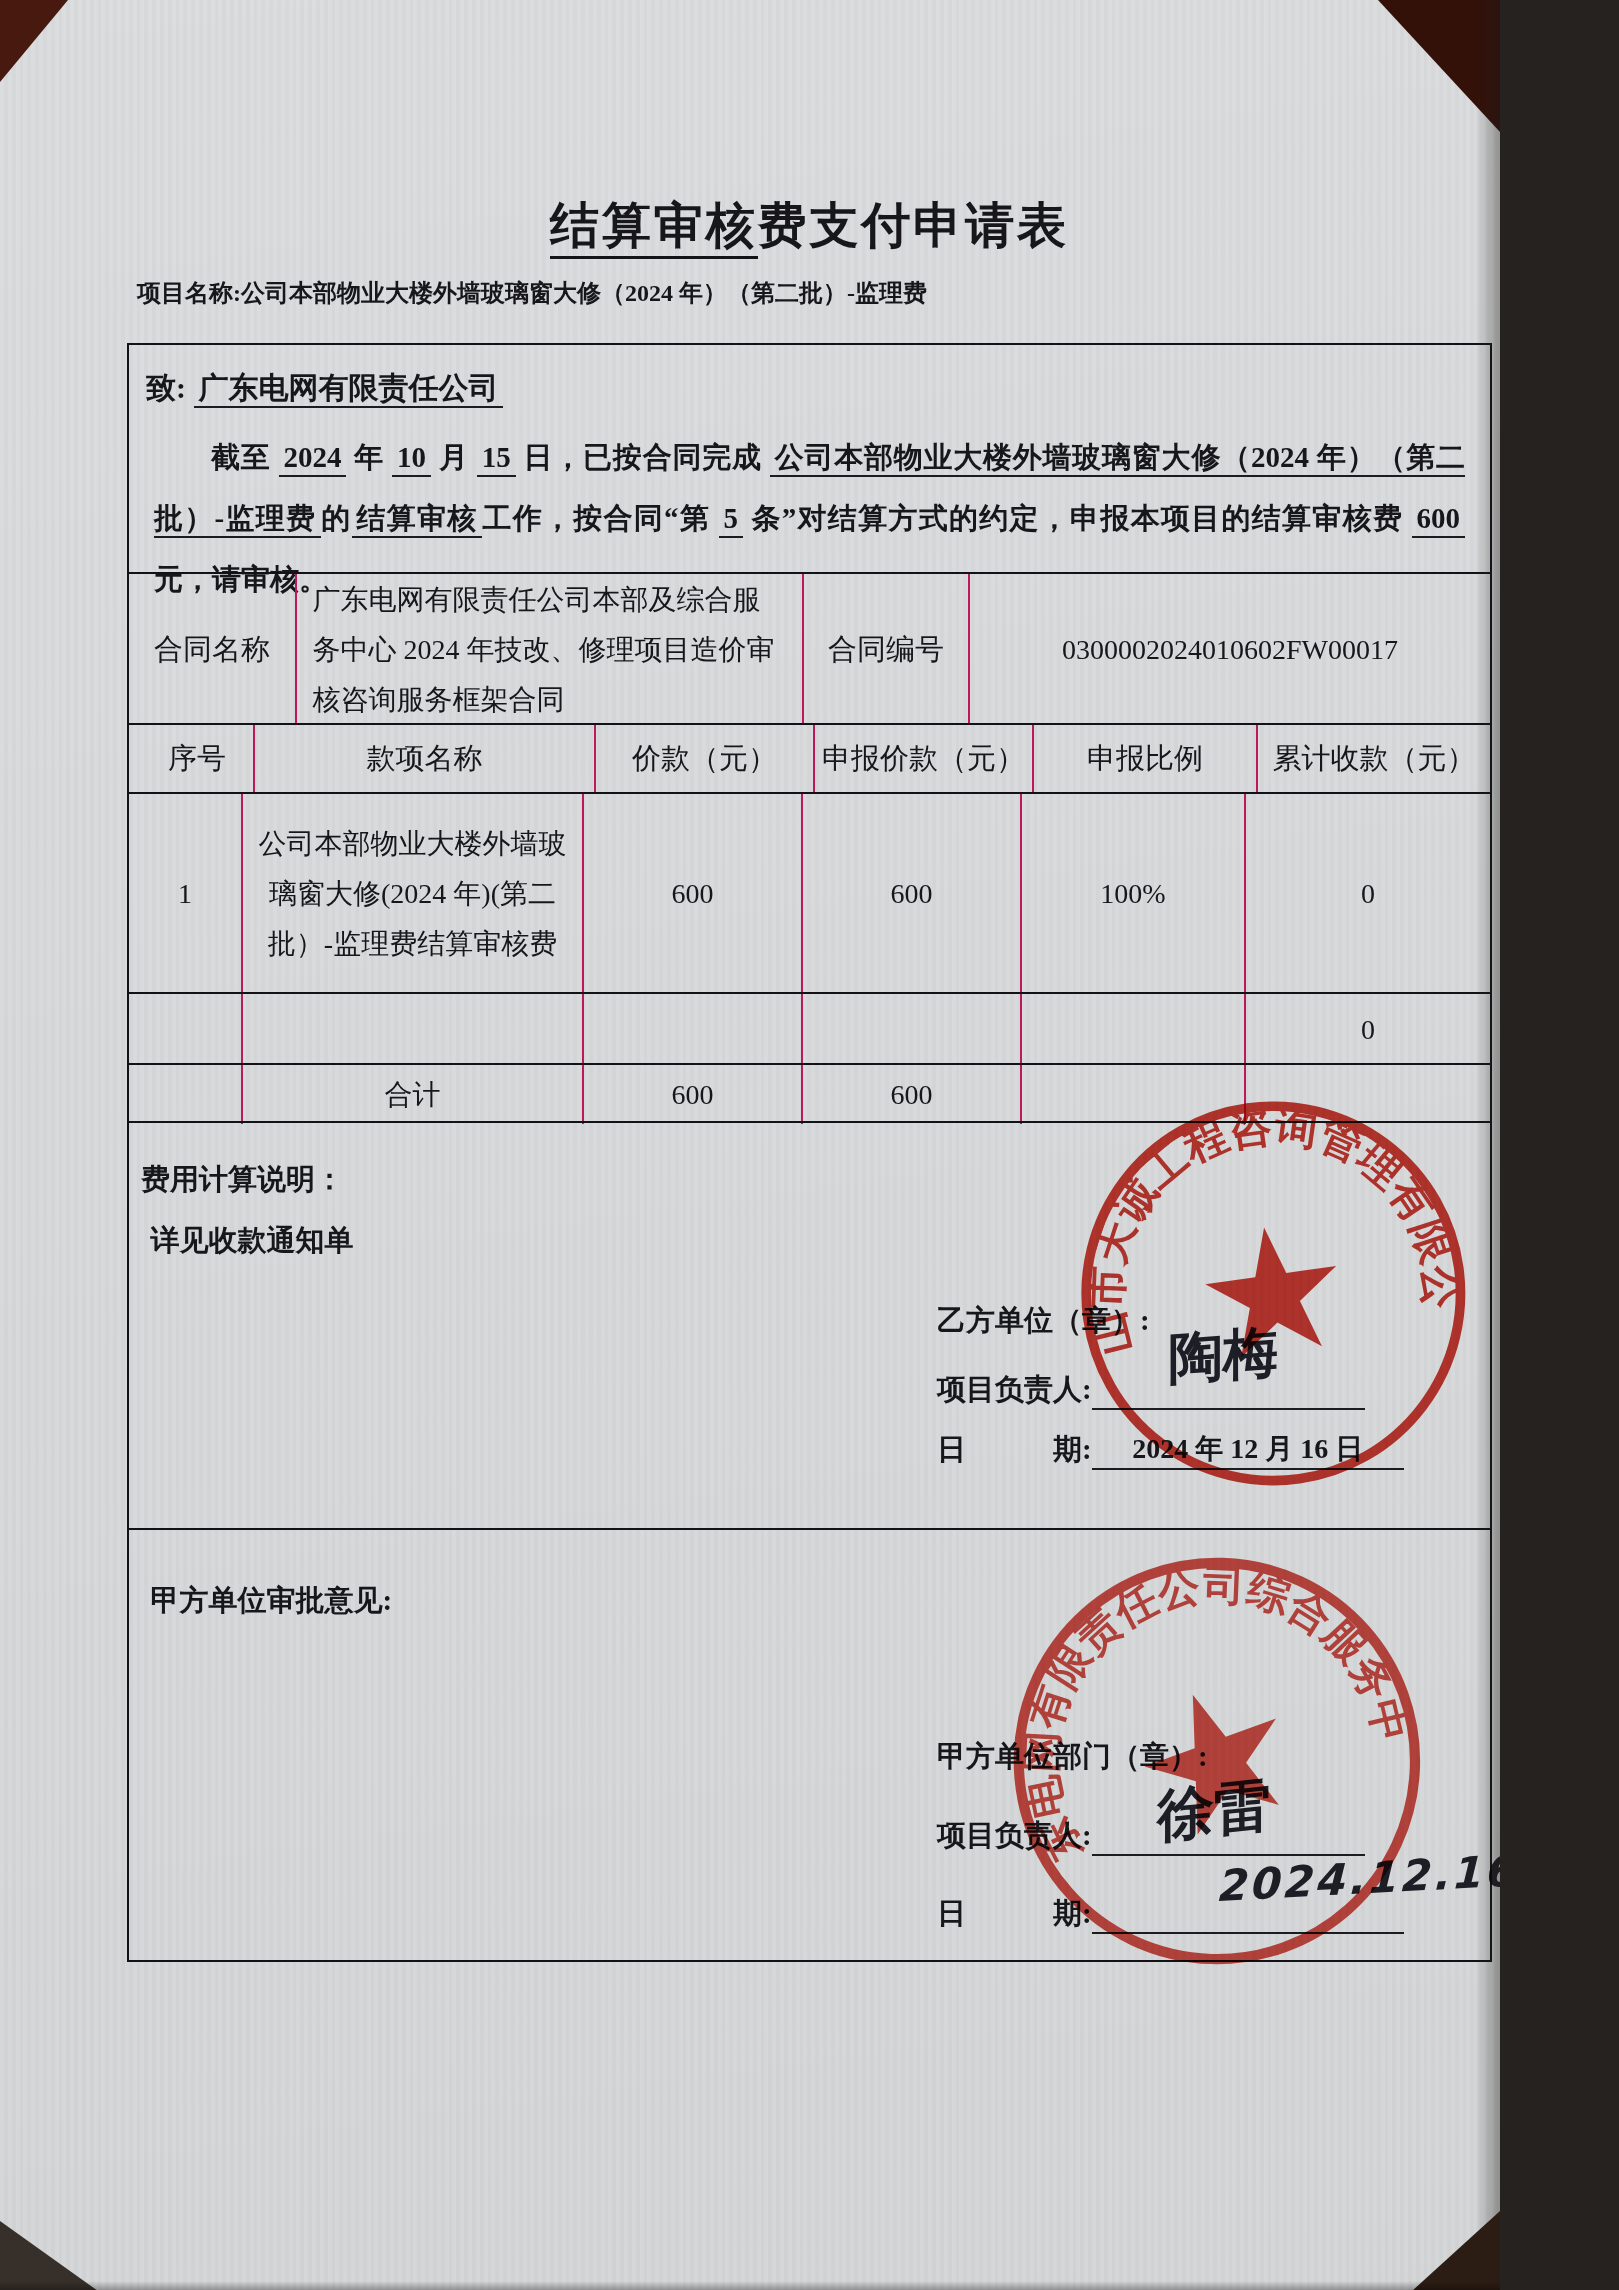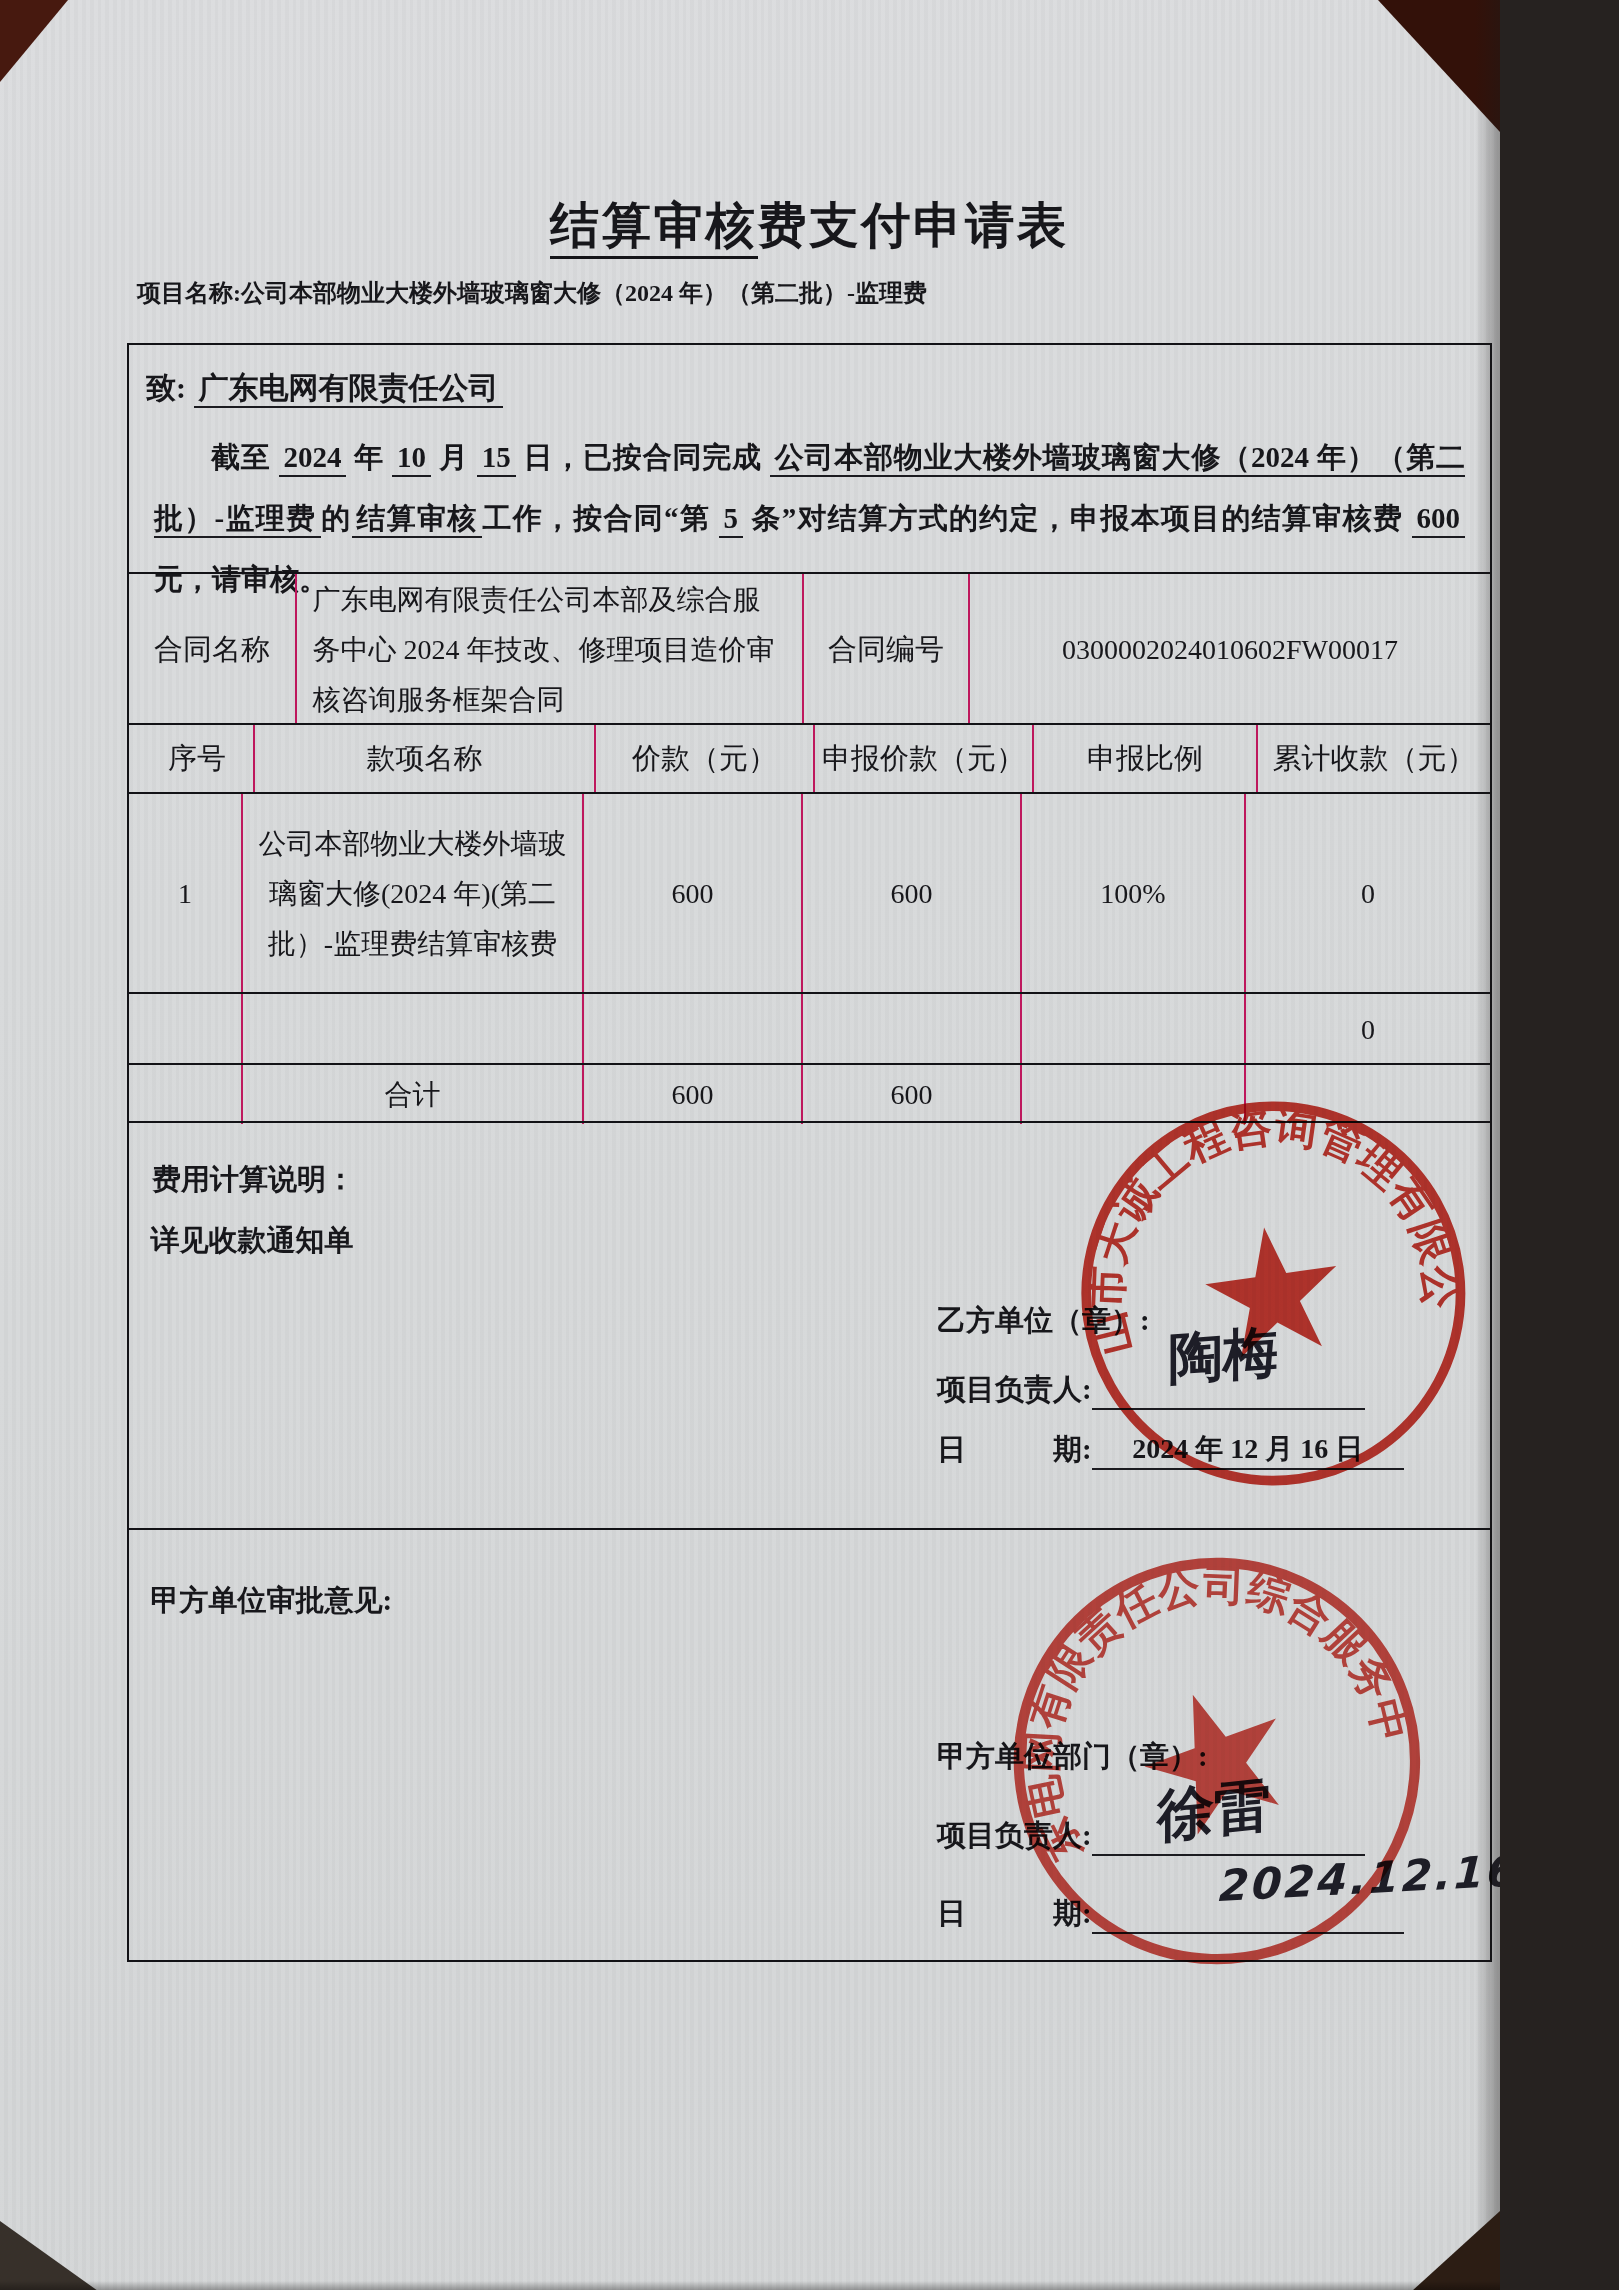--- a/index.html
+++ b/index.html
@@ -48,21 +48,21 @@
   .cell{display:flex;align-items:center;justify-content:center;text-align:center;
         font-size:28px;border-left:2px solid #be185d;overflow:hidden;}
   .cell:first-child{border-left:none;}
   .cell.hdr{font-size:29px;}
   .cell.contract-name{justify-content:flex-start;text-align:left;
         padding:0 15.6px;line-height:50px;}
   .cell.item-name{padding:0 11.7px;line-height:50px;}
   
   .sec-c{top:776px;height:407px;border-top:2.9px solid #121216;}
   .sec-d{top:1183px;bottom:0;border-top:2.9px solid #121216;}
-  .note-label{position:absolute;left:23px;top:37px;font-size:29px;font-weight:700;}
+  .note-label{position:absolute;left:12px;top:37px;font-size:29px;font-weight:700;}
   .note-detail{position:absolute;left:21.5px;top:98px;font-size:29px;font-weight:600;}
   .appr-label{position:absolute;left:21.5px;top:51px;font-size:29px;font-weight:700;}
   .sig-line{position:absolute;left:808px;font-size:29px;font-weight:700;white-space:nowrap;}
   .uline{display:inline-block;border-bottom:2px solid #1b1b20;vertical-align:bottom;
          text-align:center;font-weight:600;font-size:28px;height:39px;line-height:39px;}
   .w280{width:273px;} .w320{width:312px;}
   
   .stamp{position:absolute;mix-blend-mode:multiply;opacity:.9;color:#c9251b;}
   
   .hand{position:absolute;mix-blend-mode:multiply;color:#23232e;font-weight:600;}

